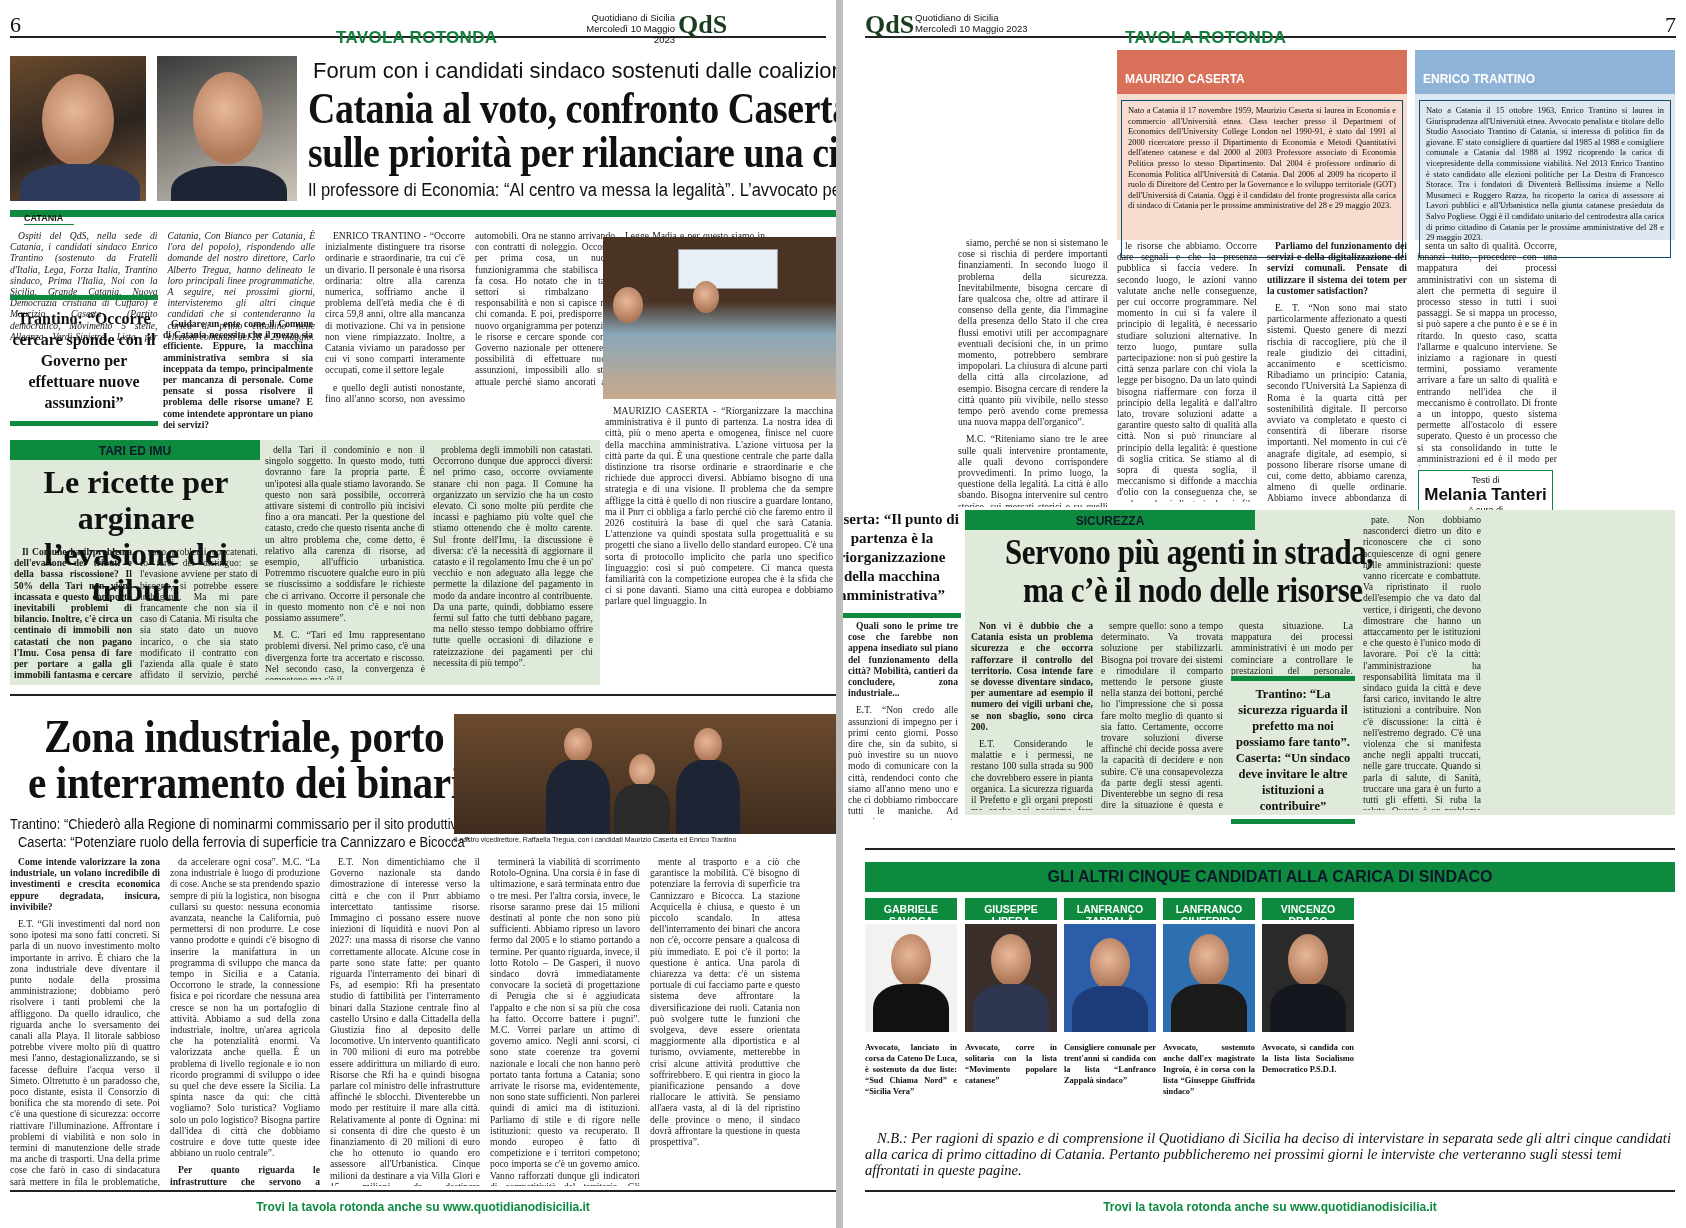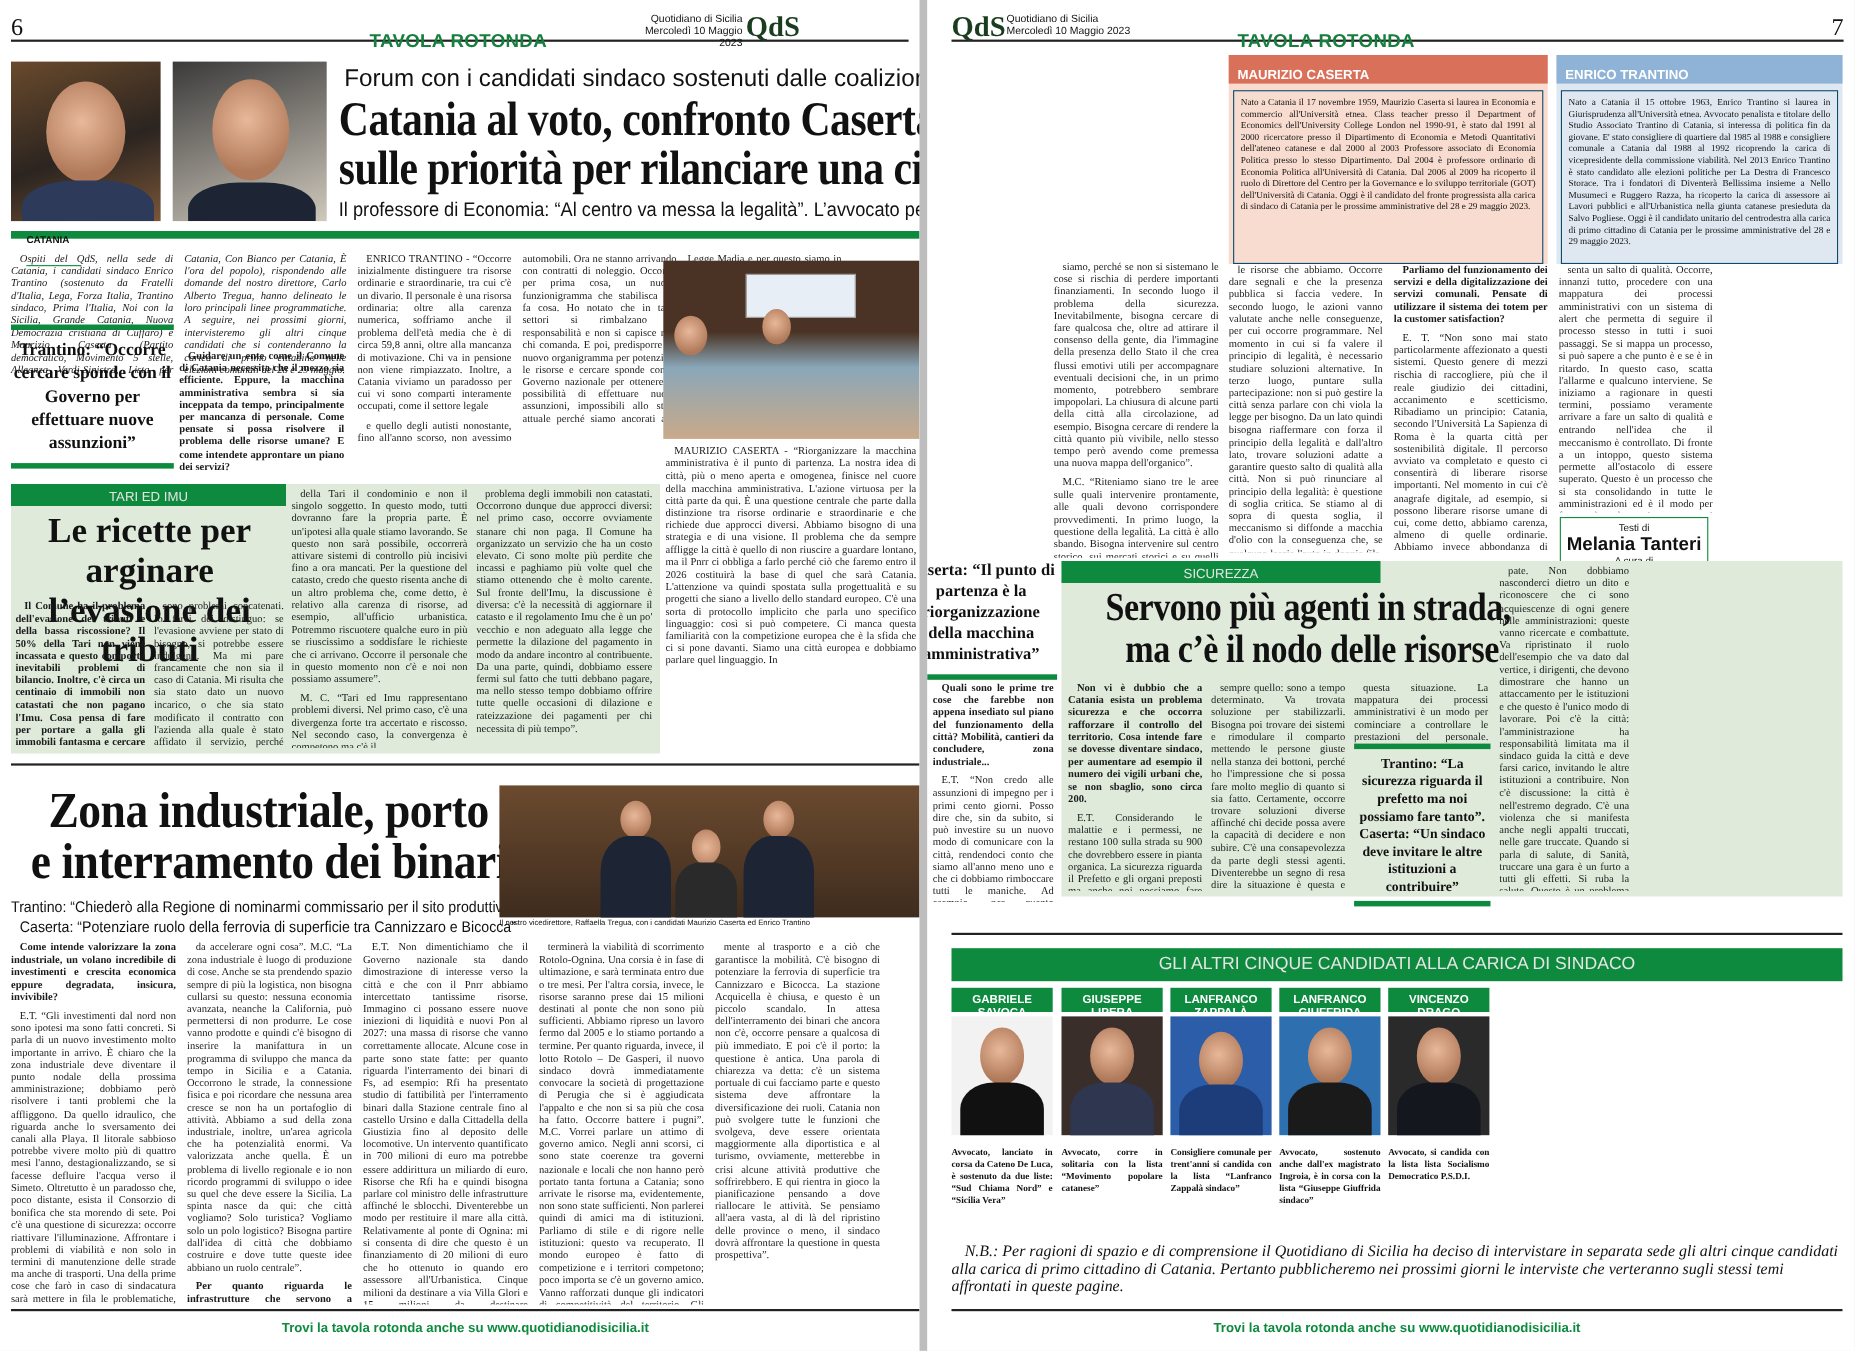--- a/index.html
+++ b/index.html
@@ -19,25 +19,25 @@
 .kicker{position:absolute;font-family:"Liberation Sans",sans-serif;font-size:22px;color:#111}
 .bighead{position:absolute;font-family:"Liberation Serif",serif;font-weight:bold;font-size:44px;line-height:46px;letter-spacing:-.5px;transform:scaleX(.86);transform-origin:left top;white-space:nowrap}
 .subhead{position:absolute;font-family:"Liberation Sans",sans-serif;font-size:18px;transform:scaleX(.92);transform-origin:left top;white-space:nowrap}
 .greenbar{position:absolute;height:7px;background:#0d8a3e}
 .col{position:absolute;font-size:9.6px;line-height:11.2px;text-align:justify;color:#1a1a1a}
 .col p{text-indent:8px;margin-bottom:6px}
 .col .q{font-weight:bold}
 .tag{position:absolute;font-family:"Liberation Sans",sans-serif;font-size:9px;font-weight:bold}
 .pull{position:absolute;text-align:center;font-family:"Liberation Serif",serif;font-weight:bold;font-size:17px;line-height:21px;border-top:5px solid #0d8a3e;border-bottom:5px solid #0d8a3e;padding:8px 2px}
 .greenpanel{position:absolute;background:#dfeadb}
-.band{position:absolute;background:#0d8a3e;color:#e5e5e5;font-family:"Liberation Sans",sans-serif;font-weight:normal;text-align:center}
+.band{position:absolute;background:#0d8a3e;color:#0f172a;font-family:"Liberation Sans",sans-serif;font-weight:bold;text-align:center}
 .hr{position:absolute;height:2px;background:#222}
 .footer{position:absolute;font-family:"Liberation Sans",sans-serif;font-weight:bold;font-size:12px;color:#0d8a3e;text-align:center}
 .biobox{position:absolute}
-.biohead{height:26px;color:#fff;font-family:"Liberation Sans",sans-serif;font-weight:bold;font-size:12px;padding:11px 8px}
+.biohead{height:26px;color:#fff;font-family:"Liberation Sans",sans-serif;font-weight:bold;font-size:12px;padding:22px 8px}
 .biobody{margin:6px 4px 0 4px;border:1px solid #0c4a6e;padding:5px 6px;font-size:8.4px;line-height:10.6px;text-align:justify;height:158px}
 .cand{position:absolute;width:92px}
 .candname{height:22px;background:#0d8a3e;color:#fff;font-family:"Liberation Sans",sans-serif;font-weight:bold;font-size:10.5px;text-align:center;padding-top:5px}
 .candphoto{height:108px;margin-top:4px;position:relative;overflow:hidden}
 .candcap{font-size:8.4px;line-height:11px;text-align:justify;margin-top:10px;font-weight:bold;font-family:"Liberation Serif",serif}
 .credit{position:absolute;border:1px solid #0d8a3e;text-align:center;font-family:"Liberation Sans",sans-serif;font-size:9px;padding:4px}
 .credit b{font-size:17px;display:block}
 </style>
 </head>
 <body>
@@ -61,21 +61,21 @@
     <div class="face" style="left:36px;top:16px;width:70px;height:92px"></div>
     <div class="suit" style="left:14px;top:110px;width:116px;height:60px"></div>
   </div>
 
   <div class="kicker" style="left:313px;top:58px;white-space:nowrap">Forum con i candidati sindaco sostenuti dalle coalizioni di centrosinistra e centrodestra</div>
   <div class="bighead" style="left:308px;top:86px">Catania al voto, confronto Caserta-Trantino</div>
   <div class="bighead" style="left:308px;top:130px">sulle priorità per rilanciare una città in crisi</div>
   <div class="subhead" style="left:308px;top:180px">Il professore di Economia: “Al centro va messa la legalità”. L’avvocato penalista: “Prima emergenza il Pnrr”</div>
 
   <div class="greenbar" style="left:10px;top:210px;width:826px"></div>
-  <div class="tag" style="left:24px;top:213px;border-bottom:1px solid #0d8a3e;width:50px;padding-bottom:18px">CATANIA</div>
+  <div class="tag" style="left:24px;top:213px;border-bottom:1px solid #0d8a3e;width:50px;padding-bottom:1px">CATANIA</div>
 
   <div class="col it" style="left:10px;top:230px;width:305px;column-count:2;column-gap:10px;font-style:italic">
     <p>Ospiti del QdS, nella sede di Catania, i candidati sindaco Enrico Trantino (sostenuto da Fratelli d'Italia, Lega, Forza Italia, Trantino sindaco, Prima l'Italia, Noi con la Sicilia, Grande Catania, Nuova Democrazia cristiana di Cuffaro) e Maurizio Caserta (Partito democratico, Movimento 5 stelle, Alleanza Verdi-Sinistra, Lista per Catania, Con Bianco per Catania, È l'ora del popolo), rispondendo alle domande del nostro direttore, Carlo Alberto Tregua, hanno delineato le loro principali linee programmatiche. A seguire, nei prossimi giorni, intervisteremo gli altri cinque candidati che si contenderanno la carica di primo cittadino nelle elezioni comunali del 28 e 29 maggio.</p>
   </div>
   <div class="pull" style="left:10px;top:295px;width:148px;font-size:16px">Trantino: “Occorre cercare sponde con il Governo per effettuare nuove assunzioni”</div>
 
   <div class="col" style="left:163px;top:318px;width:150px">
     <p class="q">Guidare un ente come il Comune di Catania necessita che il mezzo sia efficiente. Eppure, la macchina amministrativa sembra si sia inceppata da tempo, principalmente per mancanza di personale. Come pensate si possa risolvere il problema delle risorse umane? E come intendete approntare un piano dei servizi?</p>
   </div>
   <div class="col" style="left:325px;top:230px;width:290px;column-count:2;column-gap:10px;height:175px">

